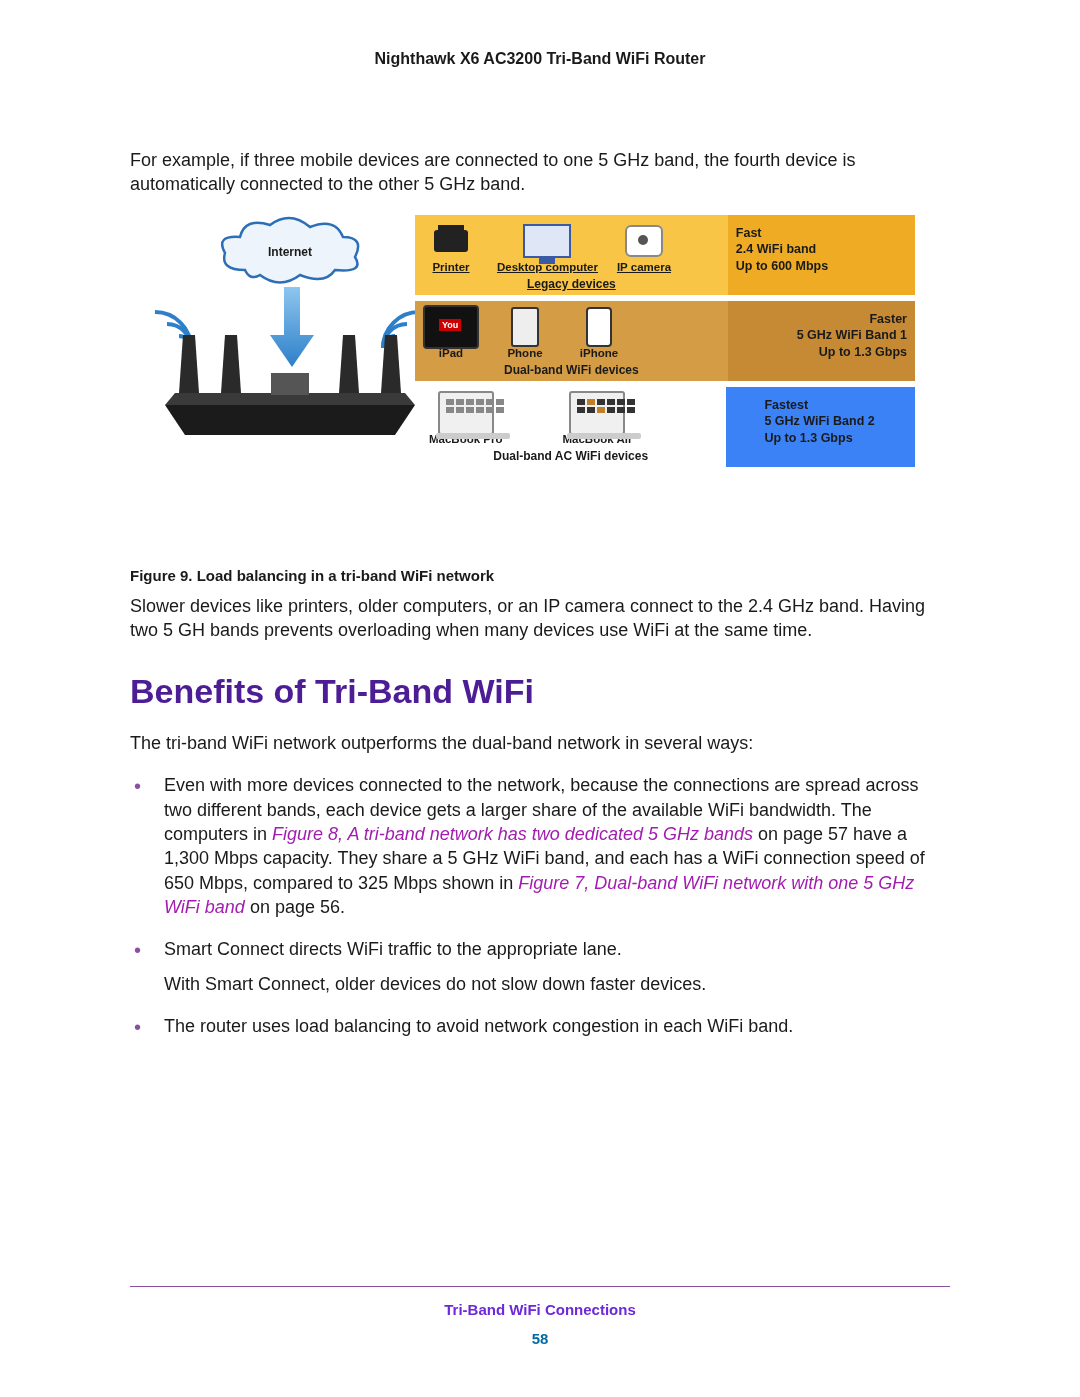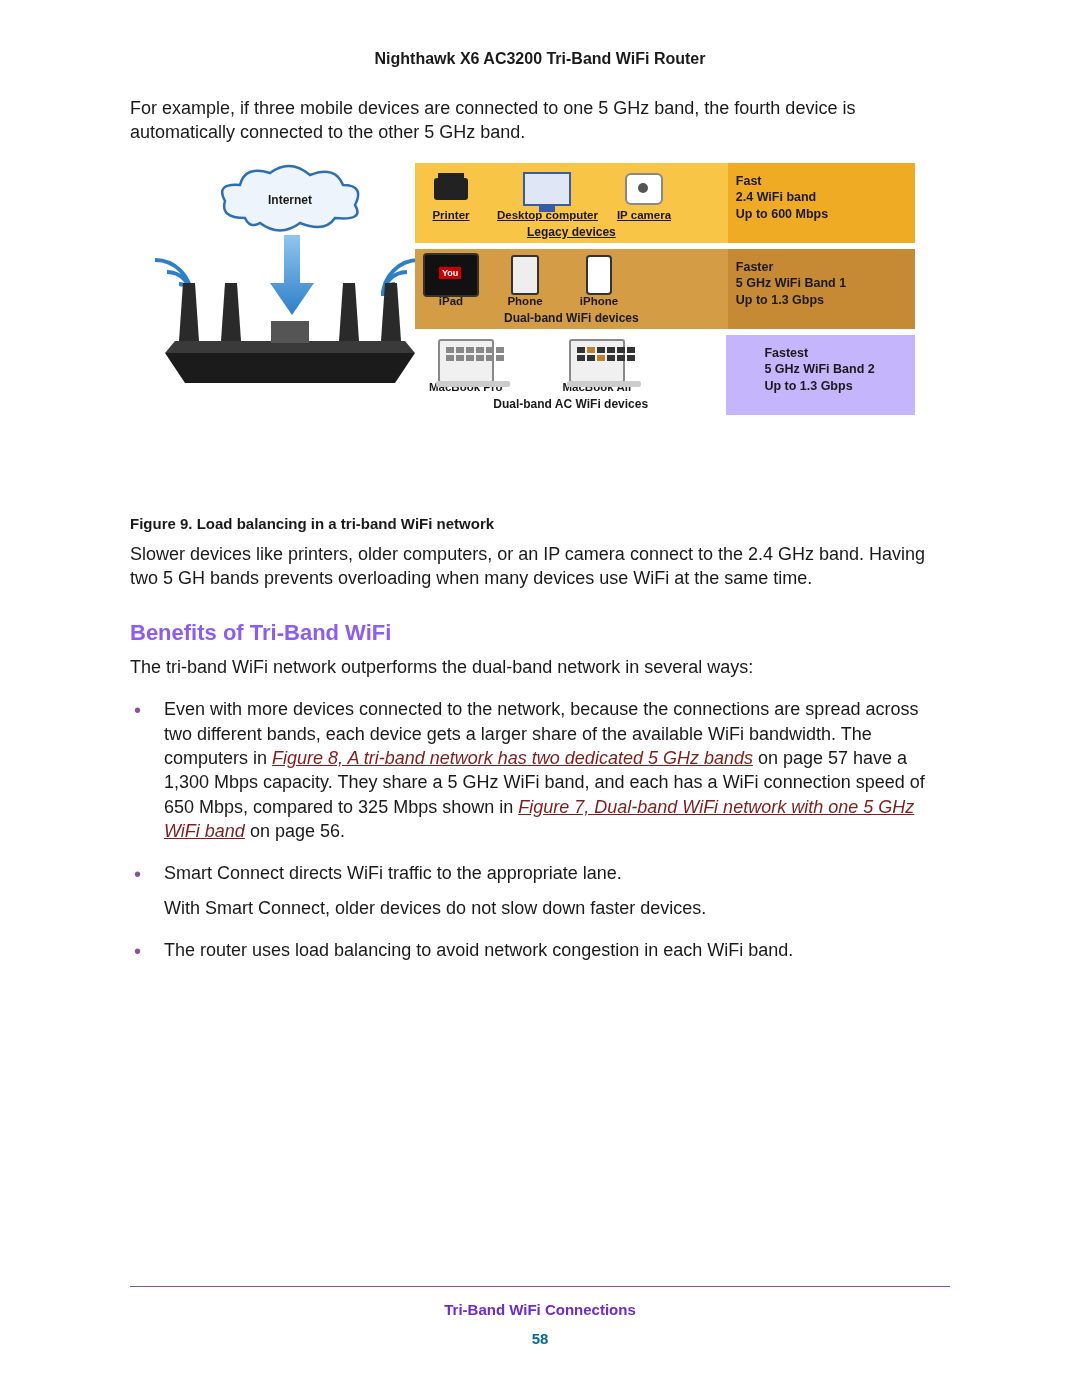--- a/index.html
+++ b/index.html
@@ -13,42 +13,41 @@
     width: 1080px;
     height: 1397px;
     position: relative;
     box-sizing: border-box;
     padding: 50px 130px 40px 130px;
   }
   .doc-header {
     text-align: center;
     font-weight: bold;
     font-size: 16px;
-    margin-bottom: 28px;
+    margin-bottom: 80px;
   }
   .body-p {
     font-size: 18px;
     line-height: 1.35;
     margin: 0 0 18px 0;
   }
   .fig-caption {
     font-size: 15px;
     font-weight: bold;
     margin: 14px 0 10px 0;
   }
   h2.section {
-    color: #8b5cf6;
-    font-size: 22px;
+    color: #4c1d95;
+    font-size: 34px;
     font-weight: bold;
-    margin: 30px 0 9px 0;
+    margin: 30px 0 20px 0;
   }
   .xref {
-    color: #7f1d1d;
+    color: #a21caf;
     font-style: italic;
-    text-decoration: underline;
   }
   ul.benefits {
     list-style: none;
     padding: 0;
     margin: 8px 0 0 0;
   }
   ul.benefits > li {
     position: relative;
     padding-left: 34px;
     font-size: 18px;
@@ -112,23 +111,23 @@
     width: 335px; padding: 6px 8px 4px 8px; box-sizing: border-box;
     position: relative;
   }
   .band-right {
     width: 200px; padding: 10px 8px; box-sizing: border-box;
     font-size: 12.5px; font-weight: bold; line-height: 1.35;
   }
   .b1 .band-left  { background: #f8c547; text-decoration: underline; }
   .b1 .band-right { background: #eeab23; }
   .b2 .band-left  { background: #d59c46; }
-  .b2 .band-right { background: #c78a34; }
+  .b2 .band-right { background: #c78a34; text-align: right; }
   .b3 .band-left  { background: #fff; }
-  .b3 .band-right { background: #c4b5fd; padding-left: 38px; }
+  .b3 .band-right { background: #3b82f6; padding-left: 38px; }
   .device-row { display: flex; gap: 18px; align-items: flex-end; justify-content: flex-start; }
   .device { display:flex; flex-direction:column; align-items:center; font-size:11.5px; font-weight:bold; }
   .device .icon-box { width:56px; height:40px; display:flex; align-items:center; justify-content:center; }
   .group-label { text-align:center; font-size:12px; font-weight:bold; margin-top:4px; }
   
   .printer { width:34px; height:22px; background:#222; border-radius:3px; position:relative; }
   .printer::before { content:""; position:absolute; left:4px; top:-5px; width:26px; height:6px; background:#222; }
   .desk-mon { width:44px; height:30px; border:2px solid #3b5aa6; background:#dfe6f5; position:relative; }
   .desk-mon::after { content:""; position:absolute; left:14px; bottom:-8px; width:16px; height:8px; background:#3b5aa6; }
   .ipcam { width:34px; height:28px; border:2px solid #888; border-radius:6px; background:#fff; position:relative; }

